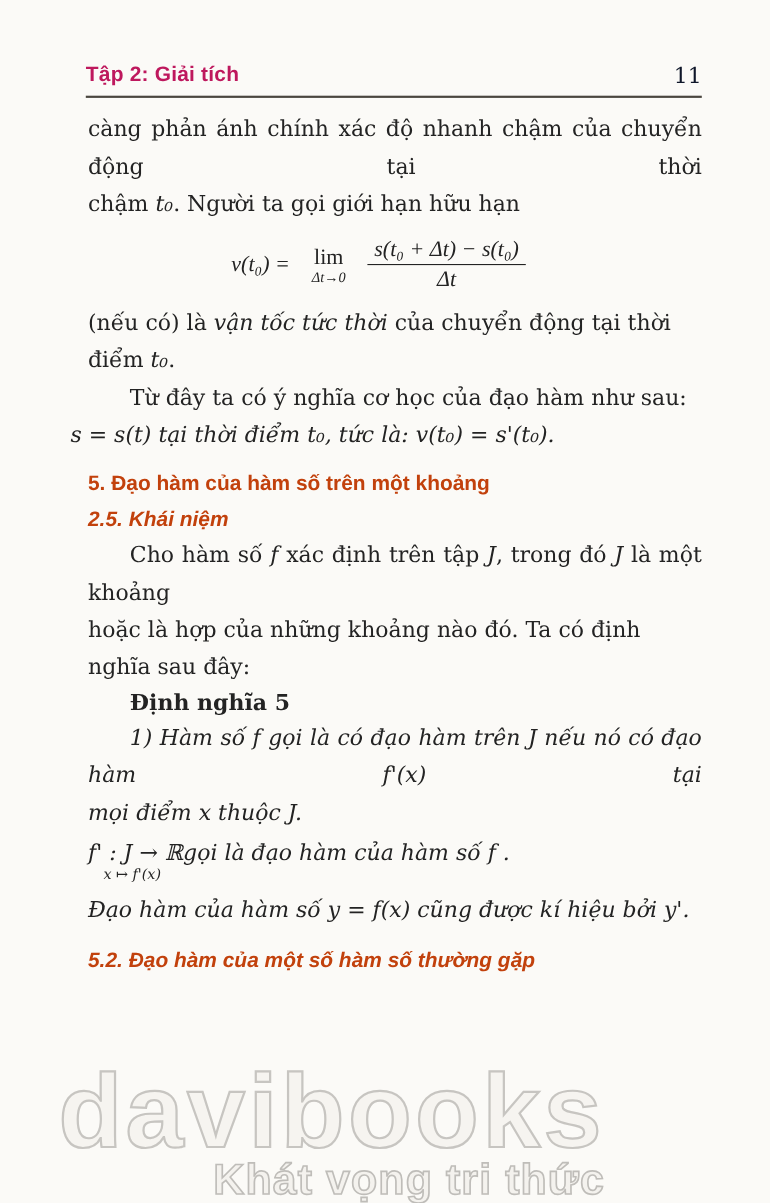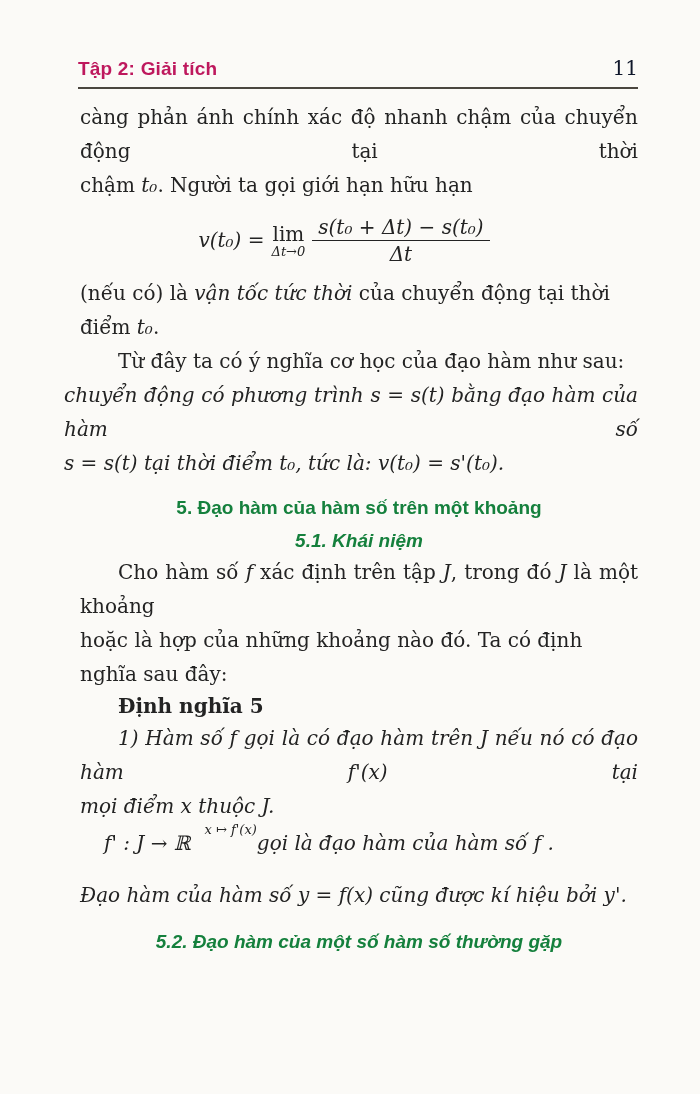--- a/index.html
+++ b/index.html
@@ -34,41 +34,41 @@
   .line{min-height:33px;}
   .jl{text-align:justify;text-align-last:justify;}
   .ind{text-indent:38px;}
   .it{font-style:italic;}
   .math{font-style:italic;}
   .outd{margin-left:-16px;}
 
   
   .formula{
     display:flex;justify-content:center;align-items:center;
-    gap:7px;margin:5px 30px 3px 0;height:66px;
+    gap:20px;margin:5px 30px 3px 0;height:66px;font-family:Liberation Serif, serif;
   }
   .limwrap{display:inline-flex;flex-direction:column;align-items:center;}
   .limword{font-size:20px;line-height:22px;}
   .limsub{font-size:13px;line-height:13px;margin-top:0px;}
   .frac{display:inline-flex;flex-direction:column;align-items:center;}
   .num{padding:0 6px;line-height:26px;}
   .den{border-top:1.6px solid #232323;width:100%;text-align:center;line-height:26px;}
 
   
   .shead{
     font-family:"Liberation Sans", sans-serif;
     font-weight:700;font-size:19px;line-height:28px;
-    color:#15803d;margin-top:14px;text-align:center;
+    color:#c2410c;margin-top:14px;
   }
   .iti{font-style:italic;}
   .dn{font-weight:700;font-size:20px;line-height:30px;text-indent:38px;}
 
   
   .fline{display:flex;align-items:baseline;margin-top:3px;height:50px;}
-  .fstack{display:inline-flex;flex-direction:row;margin-left:24px;}
+  .fstack{display:inline-flex;flex-direction:column;}
   .fsub{font-size:13px;line-height:14px;margin-top:-3px;padding-left:14px;}
 
   
   .watermark{
     position:absolute;right:150px;bottom:0px;
     display:flex;flex-direction:column;align-items:flex-end;
     font-family:"Liberation Sans", sans-serif;font-weight:700;
     pointer-events:none;
   }
   .wm1{
@@ -107,25 +107,24 @@
       <span class="frac">
         <span class="num math">s(t₀ + Δt) − s(t₀)</span>
         <span class="den math">Δt</span>
       </span>
     </div>
 
     <div class="line"><span>(nếu có) là </span><span class="it">vận tốc tức thời</span><span> của chuyển động tại thời điểm </span><span class="math">t₀</span><span>.</span></div>
 
     <div class="line ind">Từ đây ta có ý nghĩa cơ học của đạo hàm như sau:</div>
 
-    <div class="line it jl outd">chuyển động có phương trình s = s(t) bằng đạo hàm của hàm số</div>
     <div class="line it outd">s = s(t) tại thời điểm t₀, tức là: v(t₀) = s'(t₀).</div>
 
     <div class="shead">5. Đạo hàm của hàm số trên một khoảng</div>
-    <div class="shead iti" style="margin-top:5px;">5.1. Khái niệm</div>
+    <div class="shead iti" style="margin-top:5px;">2.5. Khái niệm</div>
 
     <div class="line jl ind" style="margin-top:0;"><span>Cho hàm số </span><span class="math">f</span><span> xác định trên tập </span><span class="math">J</span><span>, trong đó </span><span class="math">J</span><span> là một khoảng</span></div>
     <div class="line">hoặc là hợp của những khoảng nào đó. Ta có định nghĩa sau đây:</div>
 
     <div class="dn">Định nghĩa 5</div>
 
     <div class="line it jl ind">1) Hàm số f gọi là có đạo hàm trên J nếu nó có đạo hàm f'(x) tại</div>
     <div class="line it">mọi điểm x thuộc J.</div>
 
 
@@ -136,14 +135,18 @@
       </span>
       <span class="it"> gọi là đạo hàm của hàm số f .</span>
     </div>
 
     <div class="line it" style="margin-top:2px;">Đạo hàm của hàm số y = f(x) cũng được kí hiệu bởi y'.</div>
 
     <div class="shead iti" style="margin-top:16px;">5.2. Đạo hàm của một số hàm số thường gặp</div>
 
   </div>
 
+  <div class="watermark">
+    <span class="wm1">davibooks</span>
+    <span class="wm2">Khát vọng tri thức</span>
+  </div>
 
 </div>
 
 </body></html>

